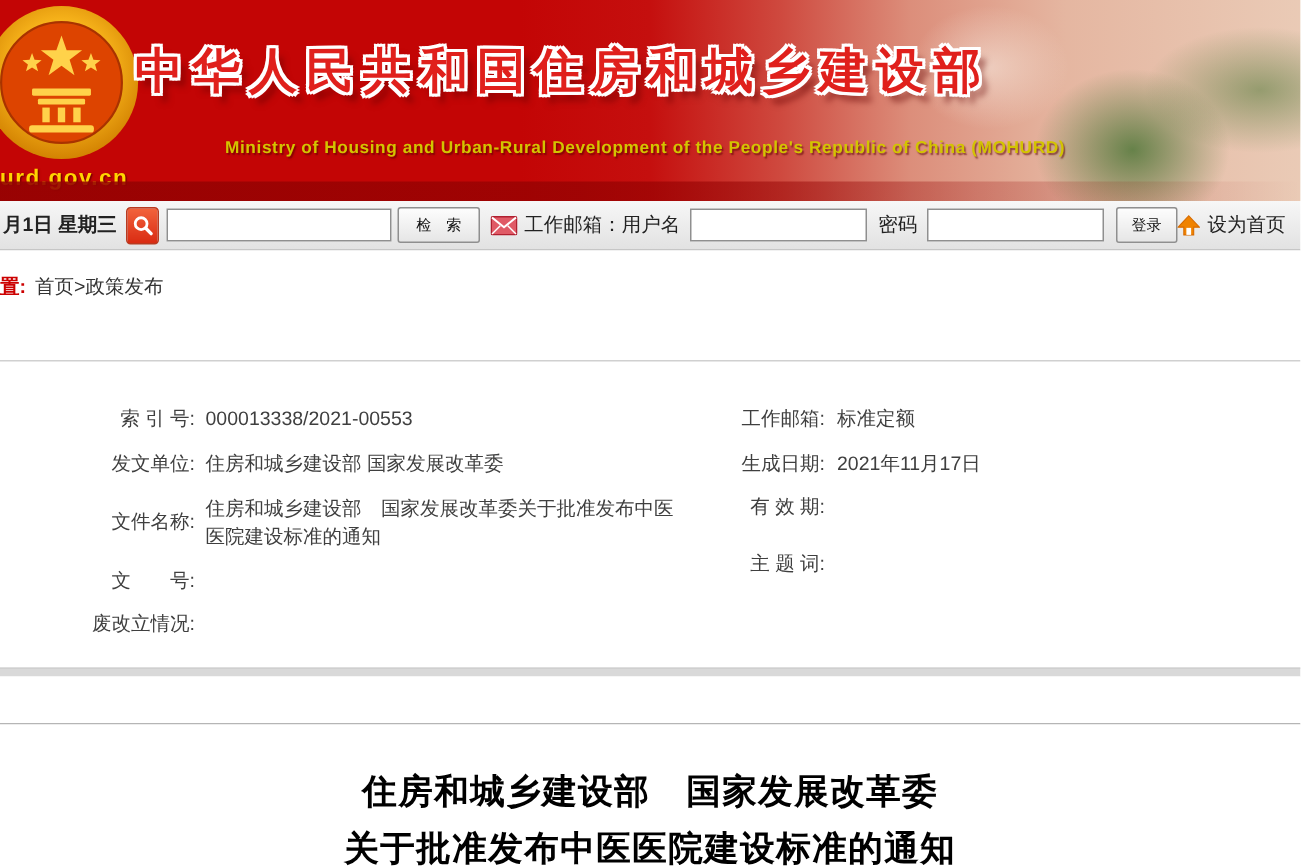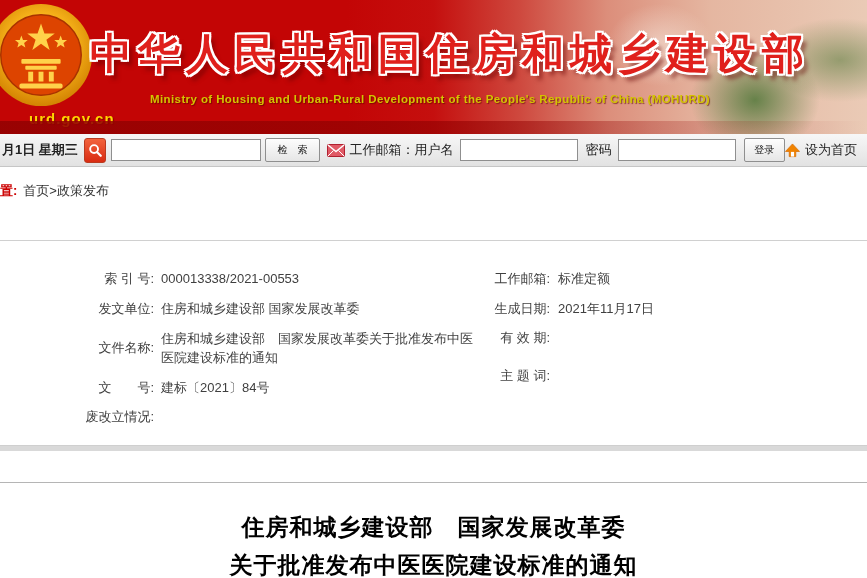--- a/index.html
+++ b/index.html
@@ -15,22 +15,22 @@
       radial-gradient(70px 55px at 660px 45px, rgba(248,238,228,.55), rgba(248,238,228,0) 75%),
       linear-gradient(90deg,#c30505 0%,#c30505 40%, rgba(195,5,5,.95) 50%,
         rgba(200,40,32,.8) 60%, rgba(212,100,82,.6) 70%,
         rgba(226,160,138,.5) 82%, rgba(236,200,180,.5) 100%);
   }
   .banner::after{ content:""; position:absolute; left:0; bottom:0; width:100%; height:13px;
     background:linear-gradient(90deg, rgba(148,2,2,.9) 0%, rgba(148,2,2,.75) 45%,
       rgba(148,2,2,.25) 75%, rgba(148,2,2,0) 100%); }
   .emblem{ position:absolute; left:-26px; top:2px; width:134px; height:108px; }
   .site-url{ position:absolute; left:0px; top:110px; font-size:15px; font-weight:bold;
-    color:#ffd400; letter-spacing:1px; text-shadow:1px 1px 1px #7a0000;padding-left:29px; }
-  .banner-title{ position:absolute; left:90px; top:26px; font-size:42px; font-weight:bold;
+    color:#ffd400; letter-spacing:1px; text-shadow:1px 1px 1px #7a0000; }
+  .banner-title{ position:absolute; left:90px; top:26px; font-size:32px; font-weight:bold;
     letter-spacing:6px; white-space:nowrap; color:#e0201c;
     text-shadow:
       -2px -2px 0 #fff, 2px -2px 0 #fff, -2px 2px 0 #fff, 2px 2px 0 #fff,
       -2px 0 0 #fff, 2px 0 0 #fff, 0 -2px 0 #fff, 0 2px 0 #fff,
       5px 6px 4px rgba(100,0,0,.55); }
   .banner-subtitle{ position:absolute; left:150px; top:93px; font-size:11.5px; font-weight:bold;
     color:#d3c400; letter-spacing:.4px; white-space:nowrap;
     text-shadow:1px 1px 1px rgba(90,0,0,.6); }
 
   
@@ -58,21 +58,21 @@
   
   .breadcrumb{ width:867px; height:74px; background:#fff; border-bottom:1px solid #d0d0d0;
     position:relative; font-size:13px; }
   .bc-text{ position:absolute; left:0; top:15px; }
   .bc-prefix{ color:#cc0000; font-weight:bold; }
   .bc-path{ color:#333; margin-left:6px; cursor:pointer; }
 
   
   .metadata{ width:867px; height:204px; background:#fff; display:flex; padding-top:28px;
     font-size:13px; color:#3f3f3f; }
-  .meta-col-left{ width:478px; padding-left:76px; }
+  .meta-col-left{ width:478px; padding-left:52px; }
   .meta-col-right{ flex:1; }
   .meta-row{ display:flex; align-items:center; margin-bottom:11px; }
   .meta-label{ flex-shrink:0; text-align:right; }
   .meta-col-left .meta-label{ width:78px; margin-right:7px; }
   .meta-col-right .meta-label{ width:72px; margin-right:8px; }
   .meta-value{ line-height:19px; }
   .val-docname{ width:318px; }
   .row-validity{ margin-top:5px;align-items:flex-end; }
   .row-keywords{ margin-top:20px; }
 
@@ -162,21 +162,20 @@
     <div class="meta-row">
       <span class="meta-label">发文单位:</span>
       <span class="meta-value">住房和城乡建设部 国家发展改革委</span>
     </div>
     <div class="meta-row">
       <span class="meta-label">文件名称:</span>
       <span class="meta-value val-docname">住房和城乡建设部　国家发展改革委关于批准发布中医医院建设标准的通知</span>
     </div>
     <div class="meta-row">
       <span class="meta-label">文　　号:</span>
-      <span class="meta-value">建标〔2021〕84号</span>
     </div>
     <div class="meta-row">
       <span class="meta-label">废改立情况:</span>
       <span class="meta-value"></span>
     </div>
   </div>
   <div class="meta-col-right">
     <div class="meta-row">
       <span class="meta-label">工作邮箱:</span>
       <span class="meta-value">标准定额</span>

